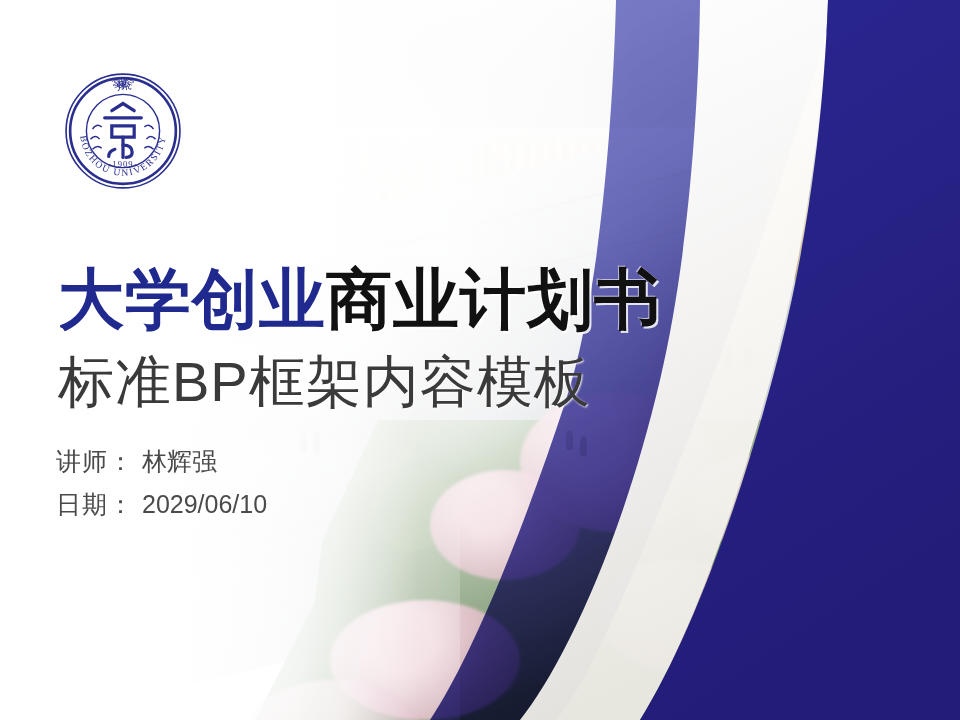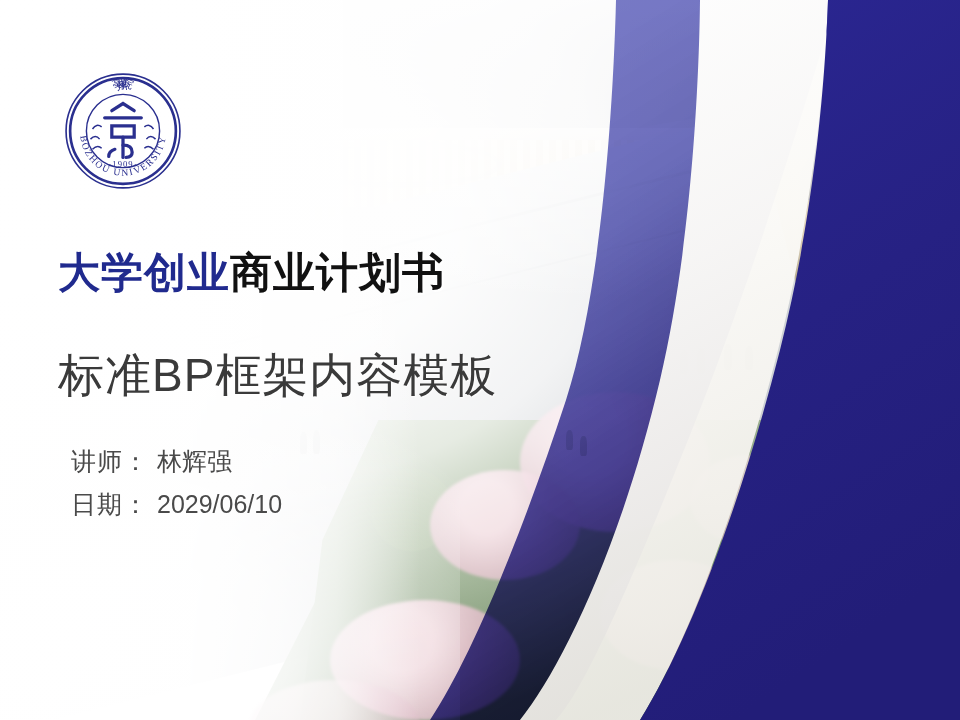--- a/index.html
+++ b/index.html
@@ -208,44 +208,44 @@
   
   .logo {
     position: absolute;
     left: 62px; top: 70px;
     width: 122px; height: 122px;
   }
   .logo svg { display: block; width: 100%; height: 100%; }
 
   .title {
     position: absolute;
-    left: 58px; top: 252px;
-    font-size: 42px;
+    left: 58px; top: 266px;
+    font-size: 66px;
     font-weight: bold;
     letter-spacing: 1px;
     line-height: 1.0;
     white-space: nowrap;
     text-shadow: 2px 2px 0 rgba(255,255,255,.85), -1px -1px 0 rgba(255,255,255,.6);
   }
   .title .blue  { color: #202a8e; }
   .title .black { color: #111111; }
 
   .subtitle {
     position: absolute;
     left: 58px; top: 345px;
-    font-size: 46px;
+    font-size: 56px;
     color: #3a3a3a;
     letter-spacing: 1px;
     white-space: nowrap;
     text-shadow: 1px 1px 2px rgba(255,255,255,.9);
   }
 
   .meta {
     position: absolute;
-    left: 71px; top: 440px;
+    left: 56px; top: 440px;
     font-size: 25px;
     color: #4a4a4a;
     line-height: 1.72;
     white-space: nowrap;
     text-shadow: 1px 1px 2px rgba(255,255,255,.85);
   }
   .meta .lbl { letter-spacing: 1px; }
   .meta .val { margin-left: 8px; }
 
   .footer {

